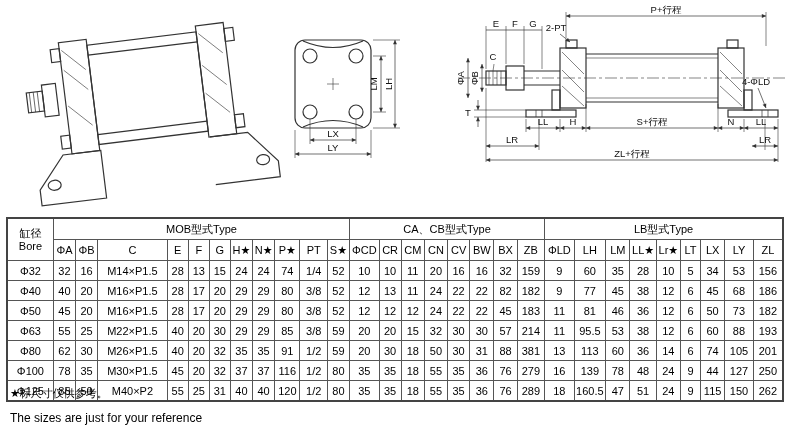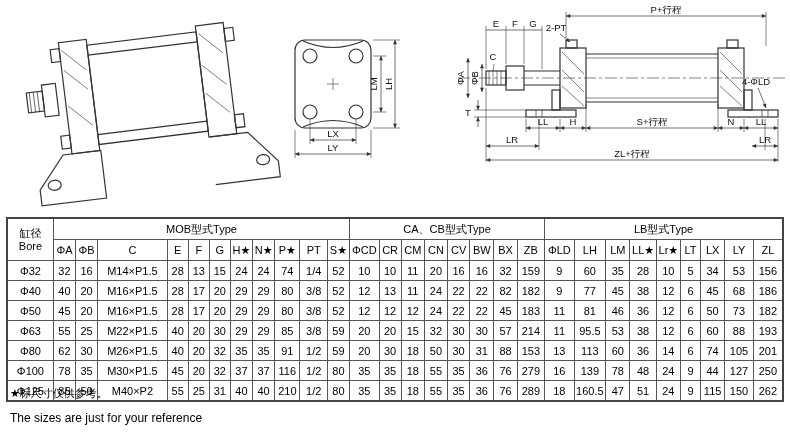--- a/index.html
+++ b/index.html
@@ -418,21 +418,21 @@
           <td>91</td>
           <td>1/2</td>
           <td>59</td>
           <td>20</td>
           <td>30</td>
           <td>18</td>
           <td>50</td>
           <td>30</td>
           <td>31</td>
           <td>88</td>
-          <td>153</td>
+          <td>381</td>
           <td>13</td>
           <td>113</td>
           <td>60</td>
           <td>36</td>
           <td>14</td>
           <td>6</td>
           <td>74</td>
           <td>105</td>
           <td>201</td>
         </tr>
@@ -470,21 +470,21 @@
         <tr>
           <td>Φ125</td>
           <td>85</td>
           <td>50</td>
           <td>M40×P2</td>
           <td>55</td>
           <td>25</td>
           <td>31</td>
           <td>40</td>
           <td>40</td>
-          <td>210</td>
+          <td>120</td>
           <td>1/2</td>
           <td>80</td>
           <td>35</td>
           <td>35</td>
           <td>18</td>
           <td>55</td>
           <td>35</td>
           <td>36</td>
           <td>76</td>
           <td>289</td>

